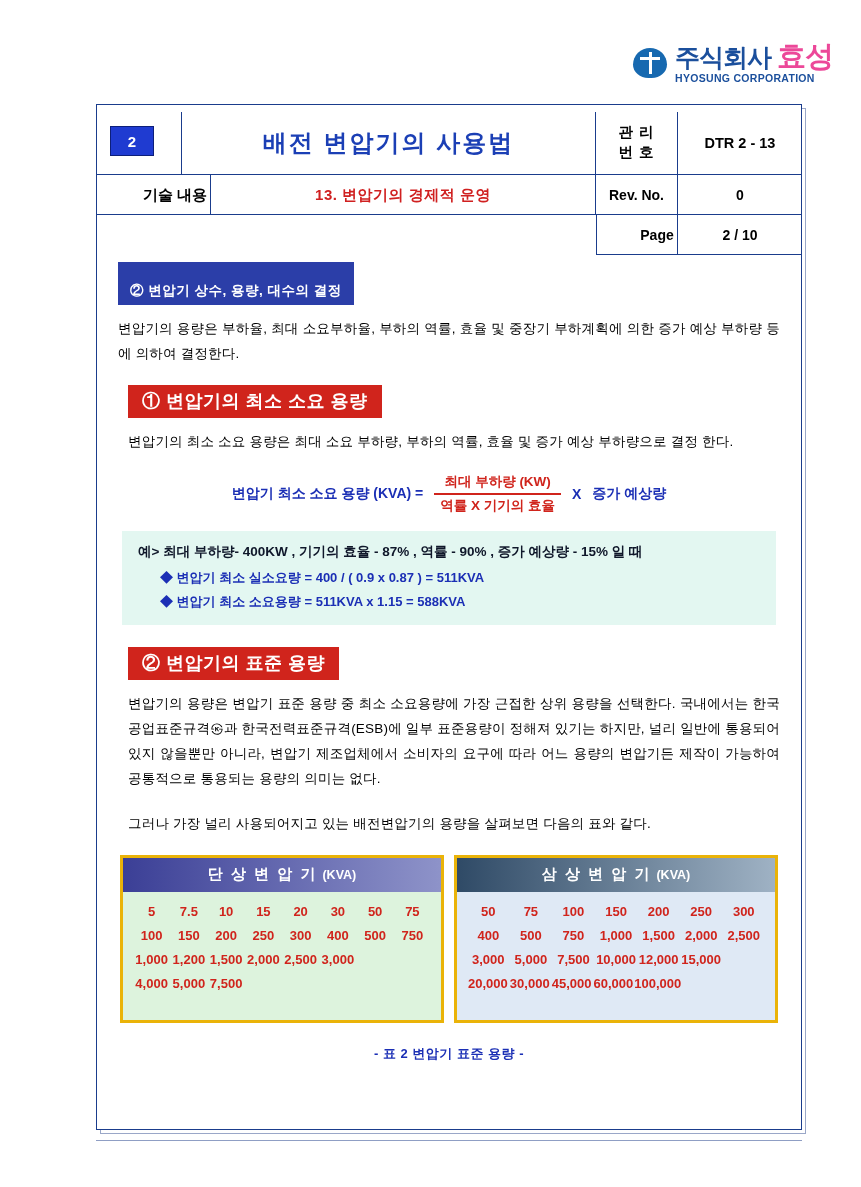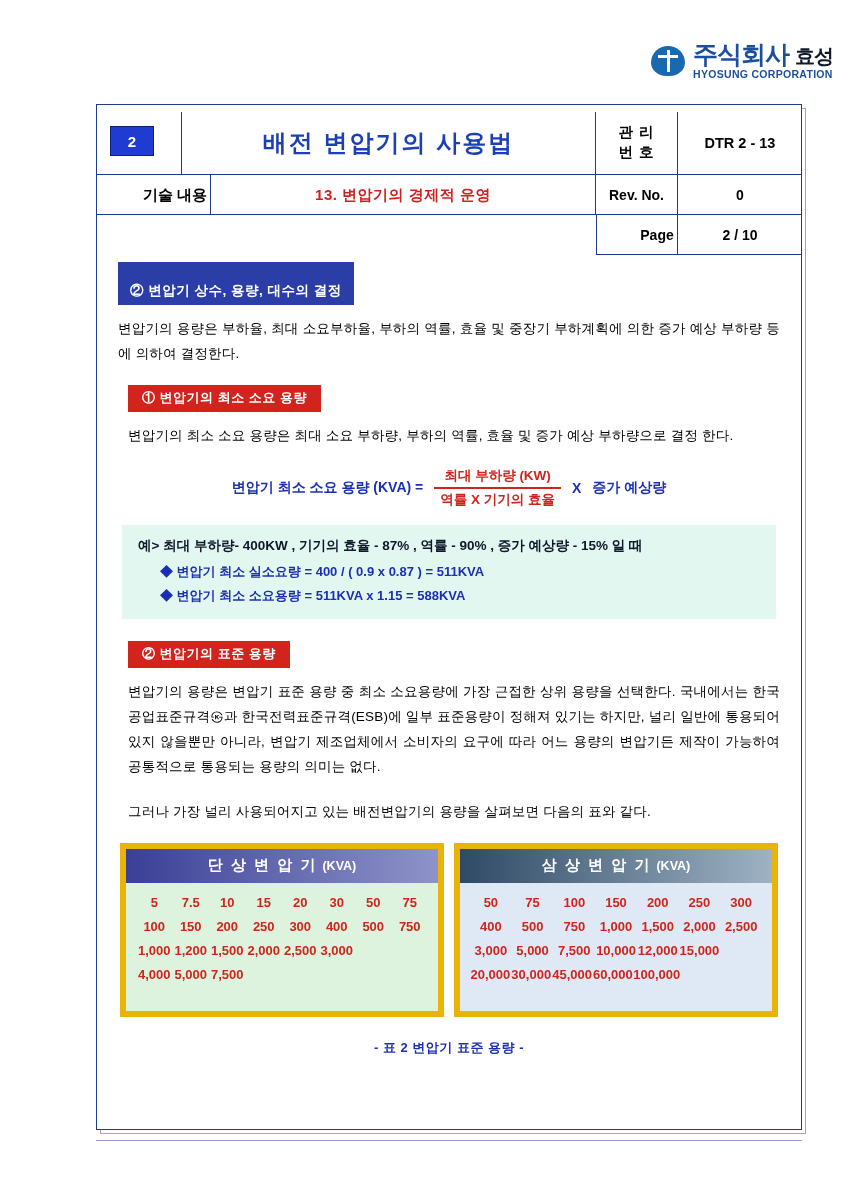--- a/index.html
+++ b/index.html
@@ -41,21 +41,21 @@
     position: absolute; left: 7px; top: 9px;
     width: 20px; height: 3px;
     background: #fff;
   }
   .logo-text { line-height: 1; }
   .logo-ko {
     font-size: 25px; font-weight: bold; color: #1b4f9c;
     letter-spacing: -1px;
     white-space: nowrap;
   }
-  .logo-ko .big { font-size: 20px; color: #0f172a; }
+  .logo-ko .big { font-size: 29px; color: #ec4899; }
   .logo-en {
     font-size: 10.5px; font-weight: bold; color: #1b4f9c;
     letter-spacing: 0.3px; margin-top: 2px;
   }
 
   
   .frame {
     position: absolute;
     left: 96px; top: 104px;
     width: 706px; height: 1026px;
@@ -170,21 +170,21 @@
     background: #2b3ea8;
     color: #fff;
     font-size: 13.5px; font-weight: bold;
     padding: 20px 12px 5px 12px;
     display: inline-block;
     letter-spacing: 0.5px;
   }
   .sub-bar {
     background: #d0241c;
     color: #fff;
-    font-size: 13px; font-weight: bold;
+    font-size: 18px; font-weight: bold;
     padding: 4px 14px 5px 14px;
     display: inline-block;
     letter-spacing: 0.5px;
   }
   .p {
     font-size: 13.5px;
     line-height: 1.85;
     margin: 12px 0 0 0;
     text-align: justify;
     letter-spacing: 0.2px;
@@ -225,21 +225,21 @@
     color: #1b2fb5;
   }
 
   
   .tbl-row {
     display: flex; gap: 10px;
     margin: 18px 2px 0 2px;
   }
   .tbl {
     flex: 1;
-    border: 6px solid #eab308;
+    border: 3px solid #eab308;
   }
   .tbl-head {
     height: 34px;
     display: flex; align-items: center; justify-content: center;
     color: #fff; font-weight: bold; font-size: 15px;
     letter-spacing: 2px;
   }
   .tbl-head .unit { font-size: 12.5px; letter-spacing: 0; margin-left: 5px; }
   .th-1 { background: linear-gradient(to right, #3b3f96, #8e93c9); }
   .th-2 { background: linear-gradient(to right, #2f4a66, #9fb2c4); }

